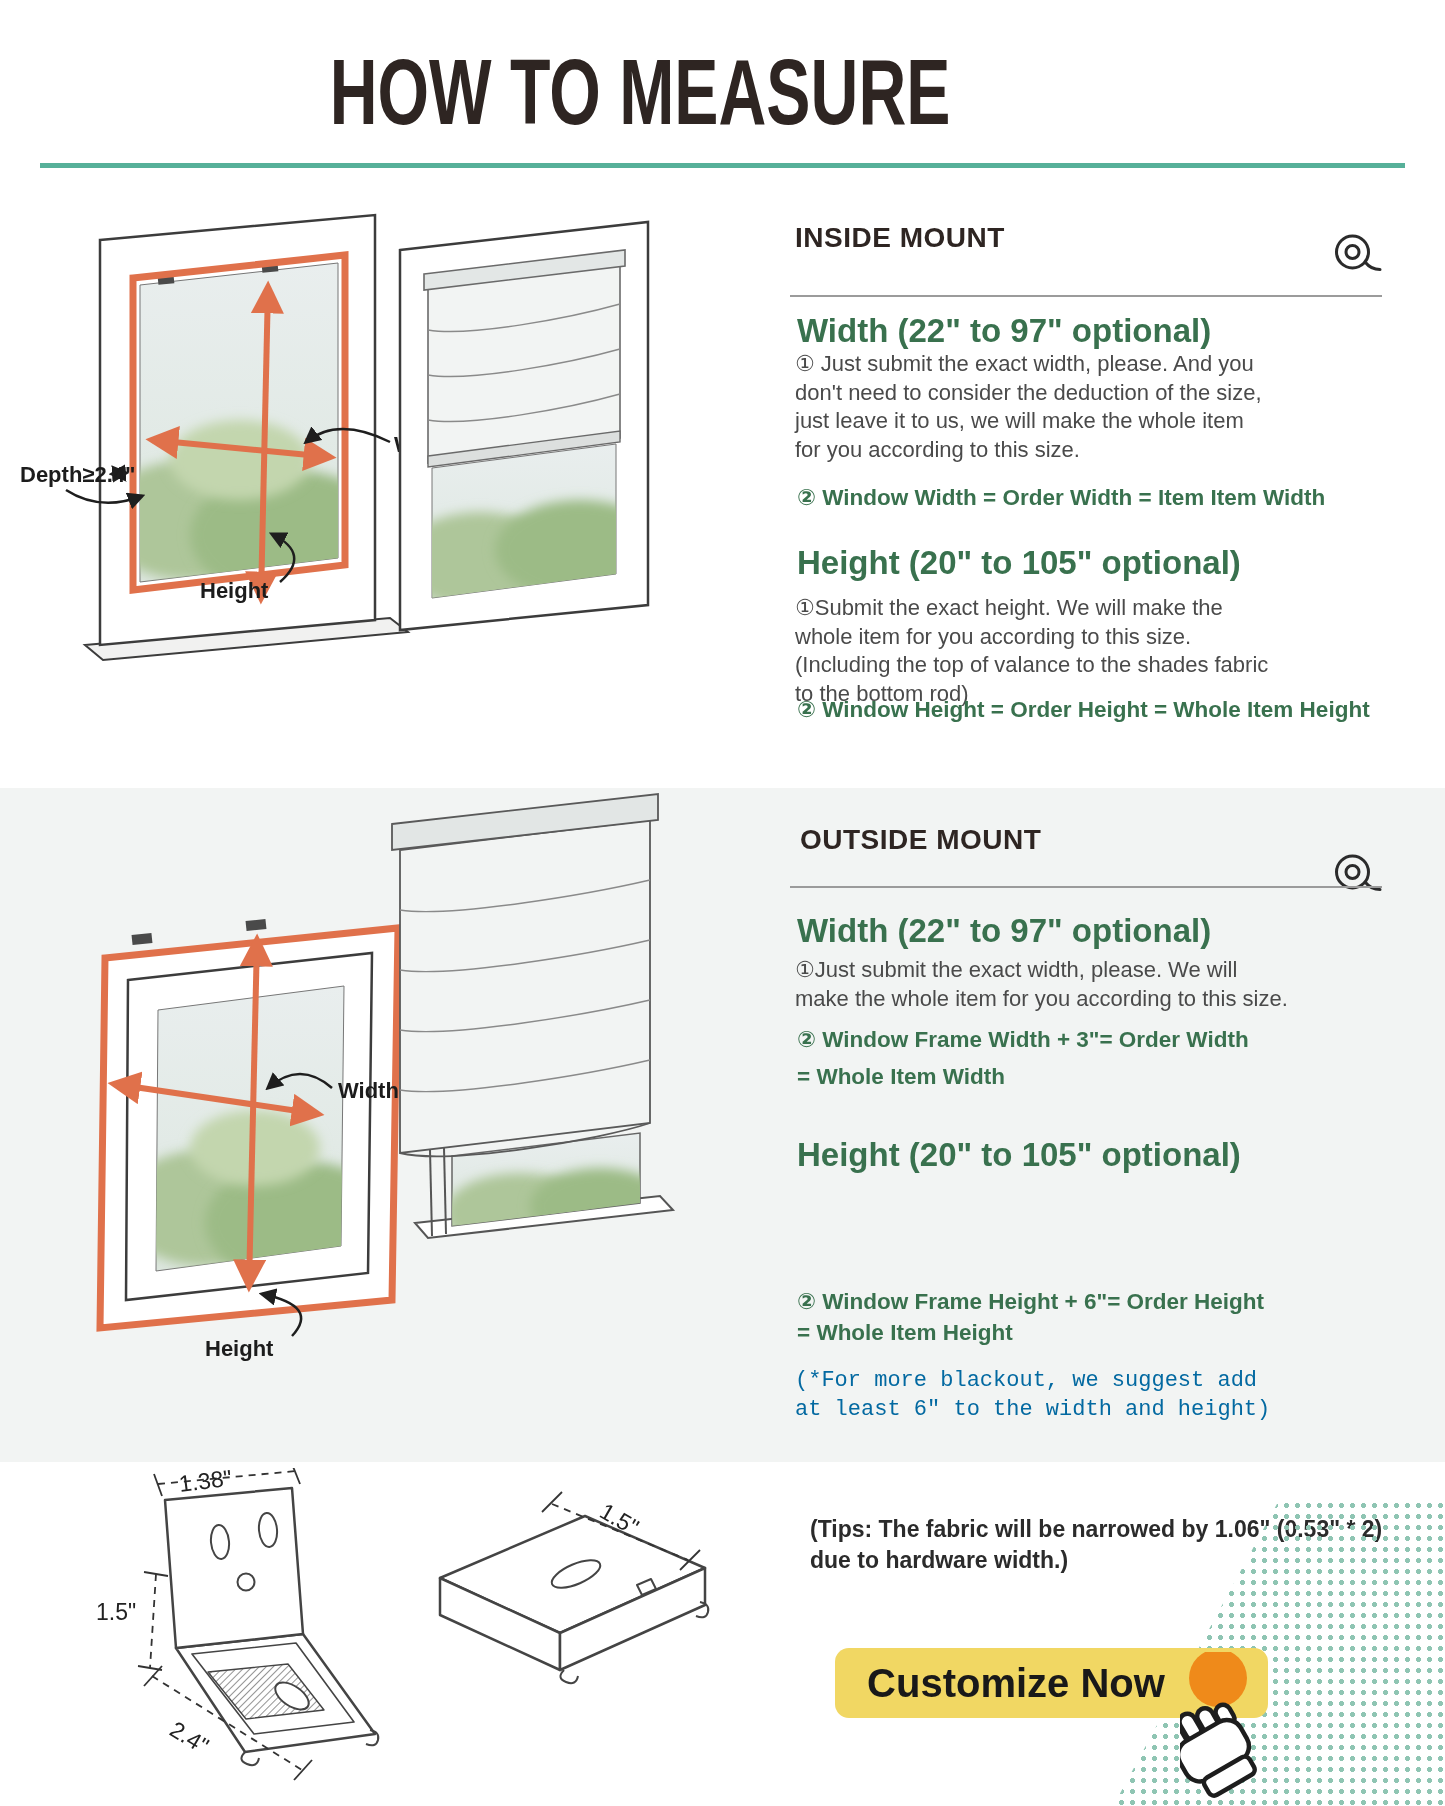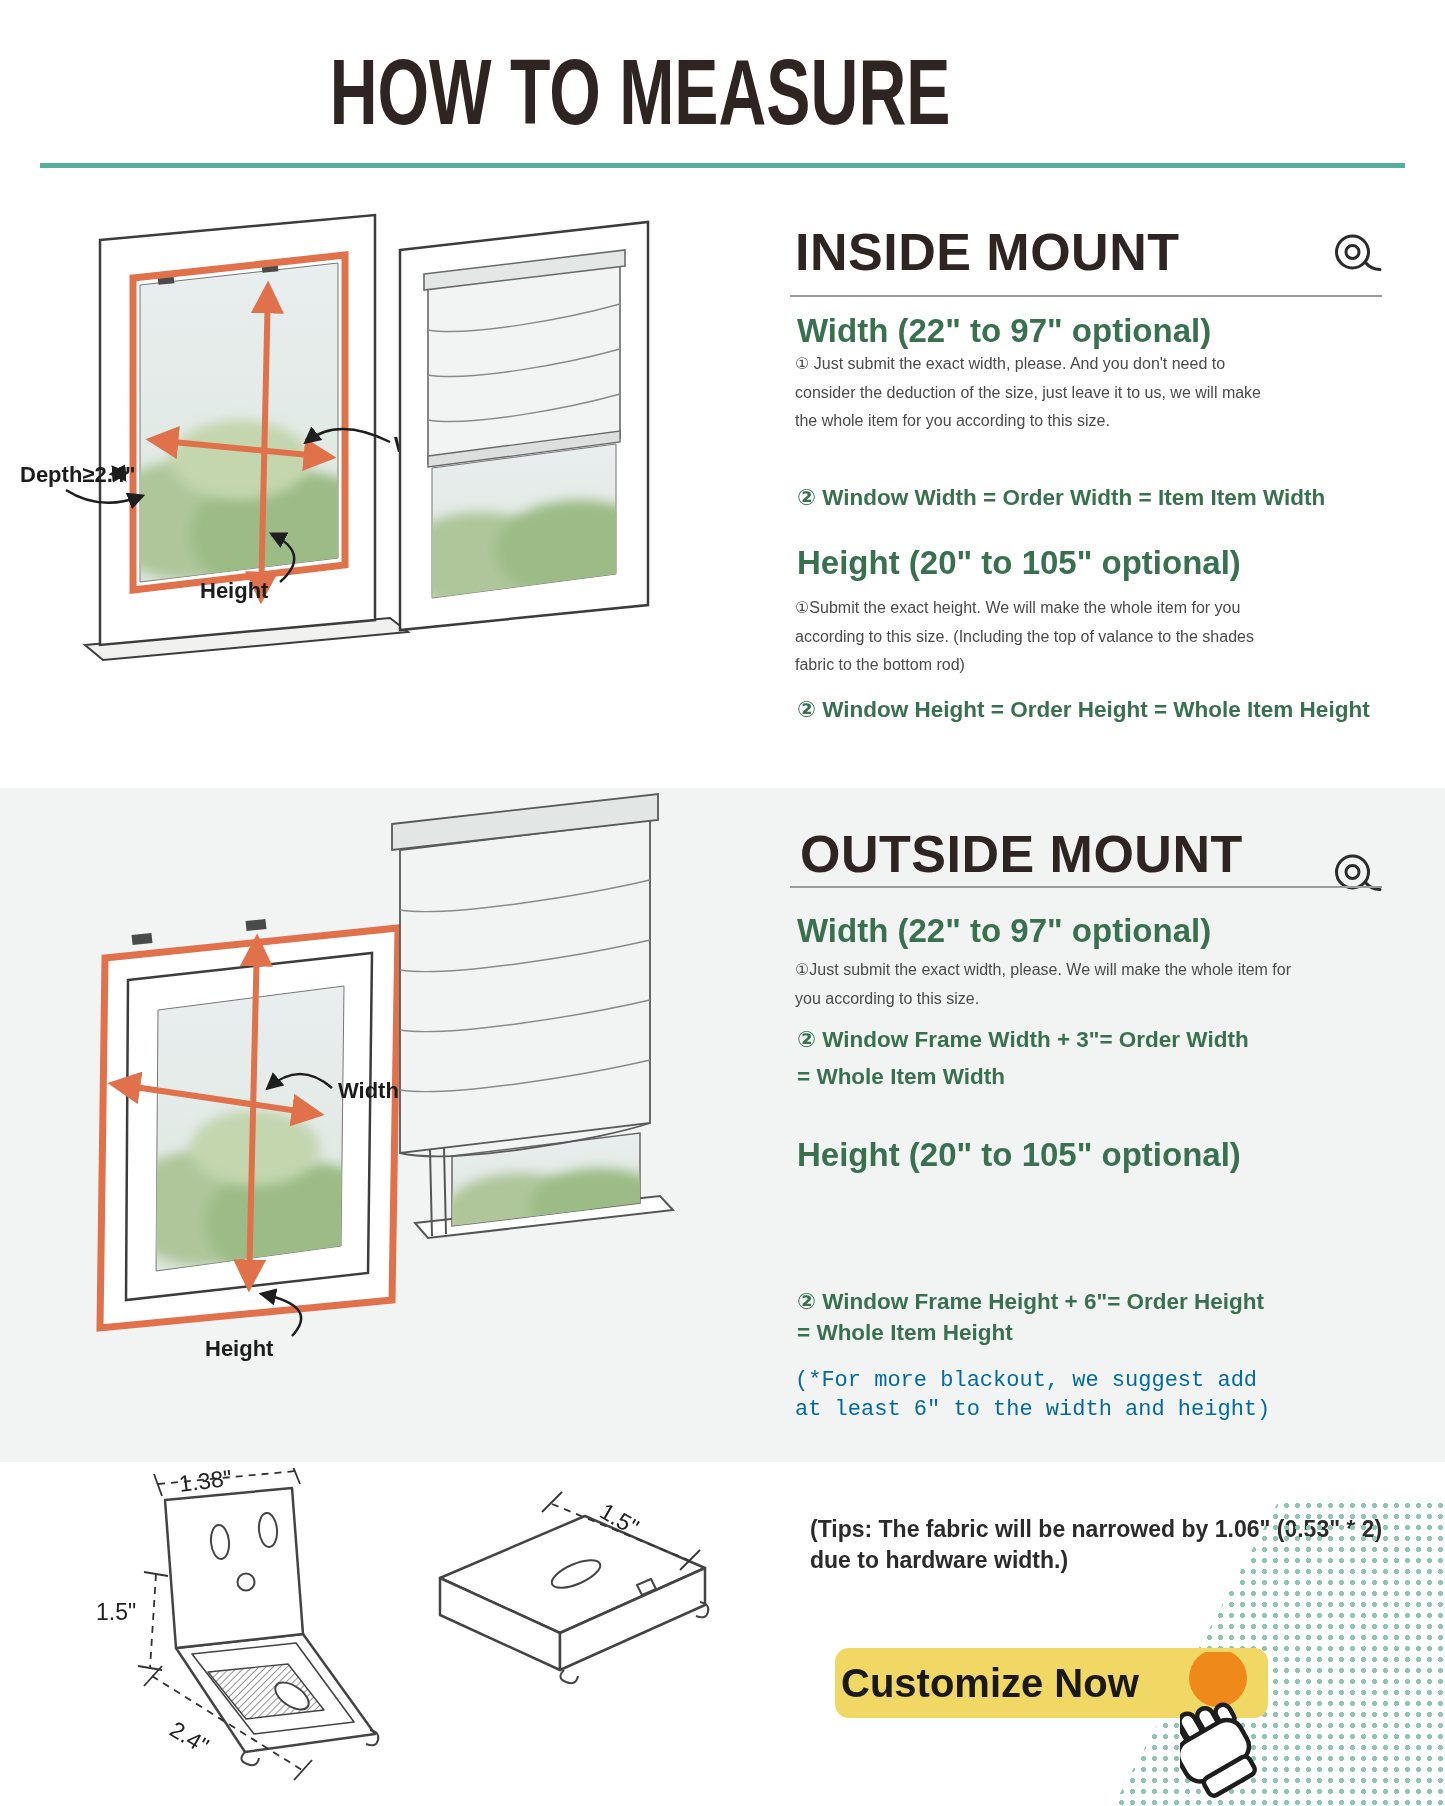--- a/index.html
+++ b/index.html
@@ -5,32 +5,32 @@
   html,body{margin:0;padding:0;background:#ffffff;}
   .page{position:relative;width:1445px;height:1806px;background:#ffffff;overflow:hidden;
         font-family:"Liberation Sans","DejaVu Sans",sans-serif;color:#2e2522;}
   .abs{position:absolute;}
   
   .title-wrap{left:0;top:40px;width:1280px;text-align:center;}
   .title{display:inline-block;font-size:92px;font-weight:bold;letter-spacing:0;
          color:#2e2522;transform:scaleX(.72);transform-origin:center;white-space:nowrap;}
   .rule{left:40px;top:163px;width:1365px;height:5px;background:#56b099;}
   
-  .h2{font-size:52px;font-weight:bold;color:#2e2522;letter-spacing:.5px;white-space:nowrap;}
+  .h2{font-size:28px;font-weight:bold;color:#2e2522;letter-spacing:.5px;white-space:nowrap;}
   .divider{height:2px;background:#9b9b9b;width:592px;}
   .gh{font-size:33px;font-weight:bold;color:#39714e;white-space:nowrap;}
-  .body-p{font-size:16px;line-height:28.5px;color:#4a4a4a;}
+  .body-p{font-size:22px;line-height:28.5px;color:#4a4a4a;}
   .formula{font-size:22.5px;font-weight:bold;color:#39714e;white-space:nowrap;}
   .note{font-size:22px;line-height:29px;color:#0369a1;font-family:Liberation Mono, monospace;}
   .tips{font-size:23px;line-height:31px;font-weight:bold;color:#2b2b2b;white-space:nowrap;}
   .tips span{display:block;}
   .section-bg{left:0;top:788px;width:1445px;height:674px;background:#f2f4f3;}
   
   .cta{left:835px;top:1648px;width:433px;height:70px;background:#f1d763;border-radius:14px;
-       display:flex;align-items:center;justify-content:flex-start;padding-right:77px;box-sizing:border-box;
+       display:flex;align-items:center;justify-content:center;padding-right:77px;box-sizing:border-box;
        font-size:40px;font-weight:bold;color:#191919;z-index:3;cursor:pointer;border:none;}
   .halftone{left:1050px;top:1500px;width:395px;height:306px;z-index:1;
       background-image:radial-gradient(circle,#8fc5b3 2.3px,rgba(0,0,0,0) 2.8px);
       background-size:11px 11px;
       clip-path:polygon(16% 100%,58% 0,100% 0,100% 100%);}
   .hand{z-index:5;}
   svg{display:block;}
   .dlabel{font-family:"Liberation Sans","DejaVu Sans",sans-serif;font-weight:bold;
           font-size:22px;fill:#1c1c1c;}
   .dimlabel{font-family:"Liberation Sans","DejaVu Sans",sans-serif;font-size:23px;fill:#222;}

